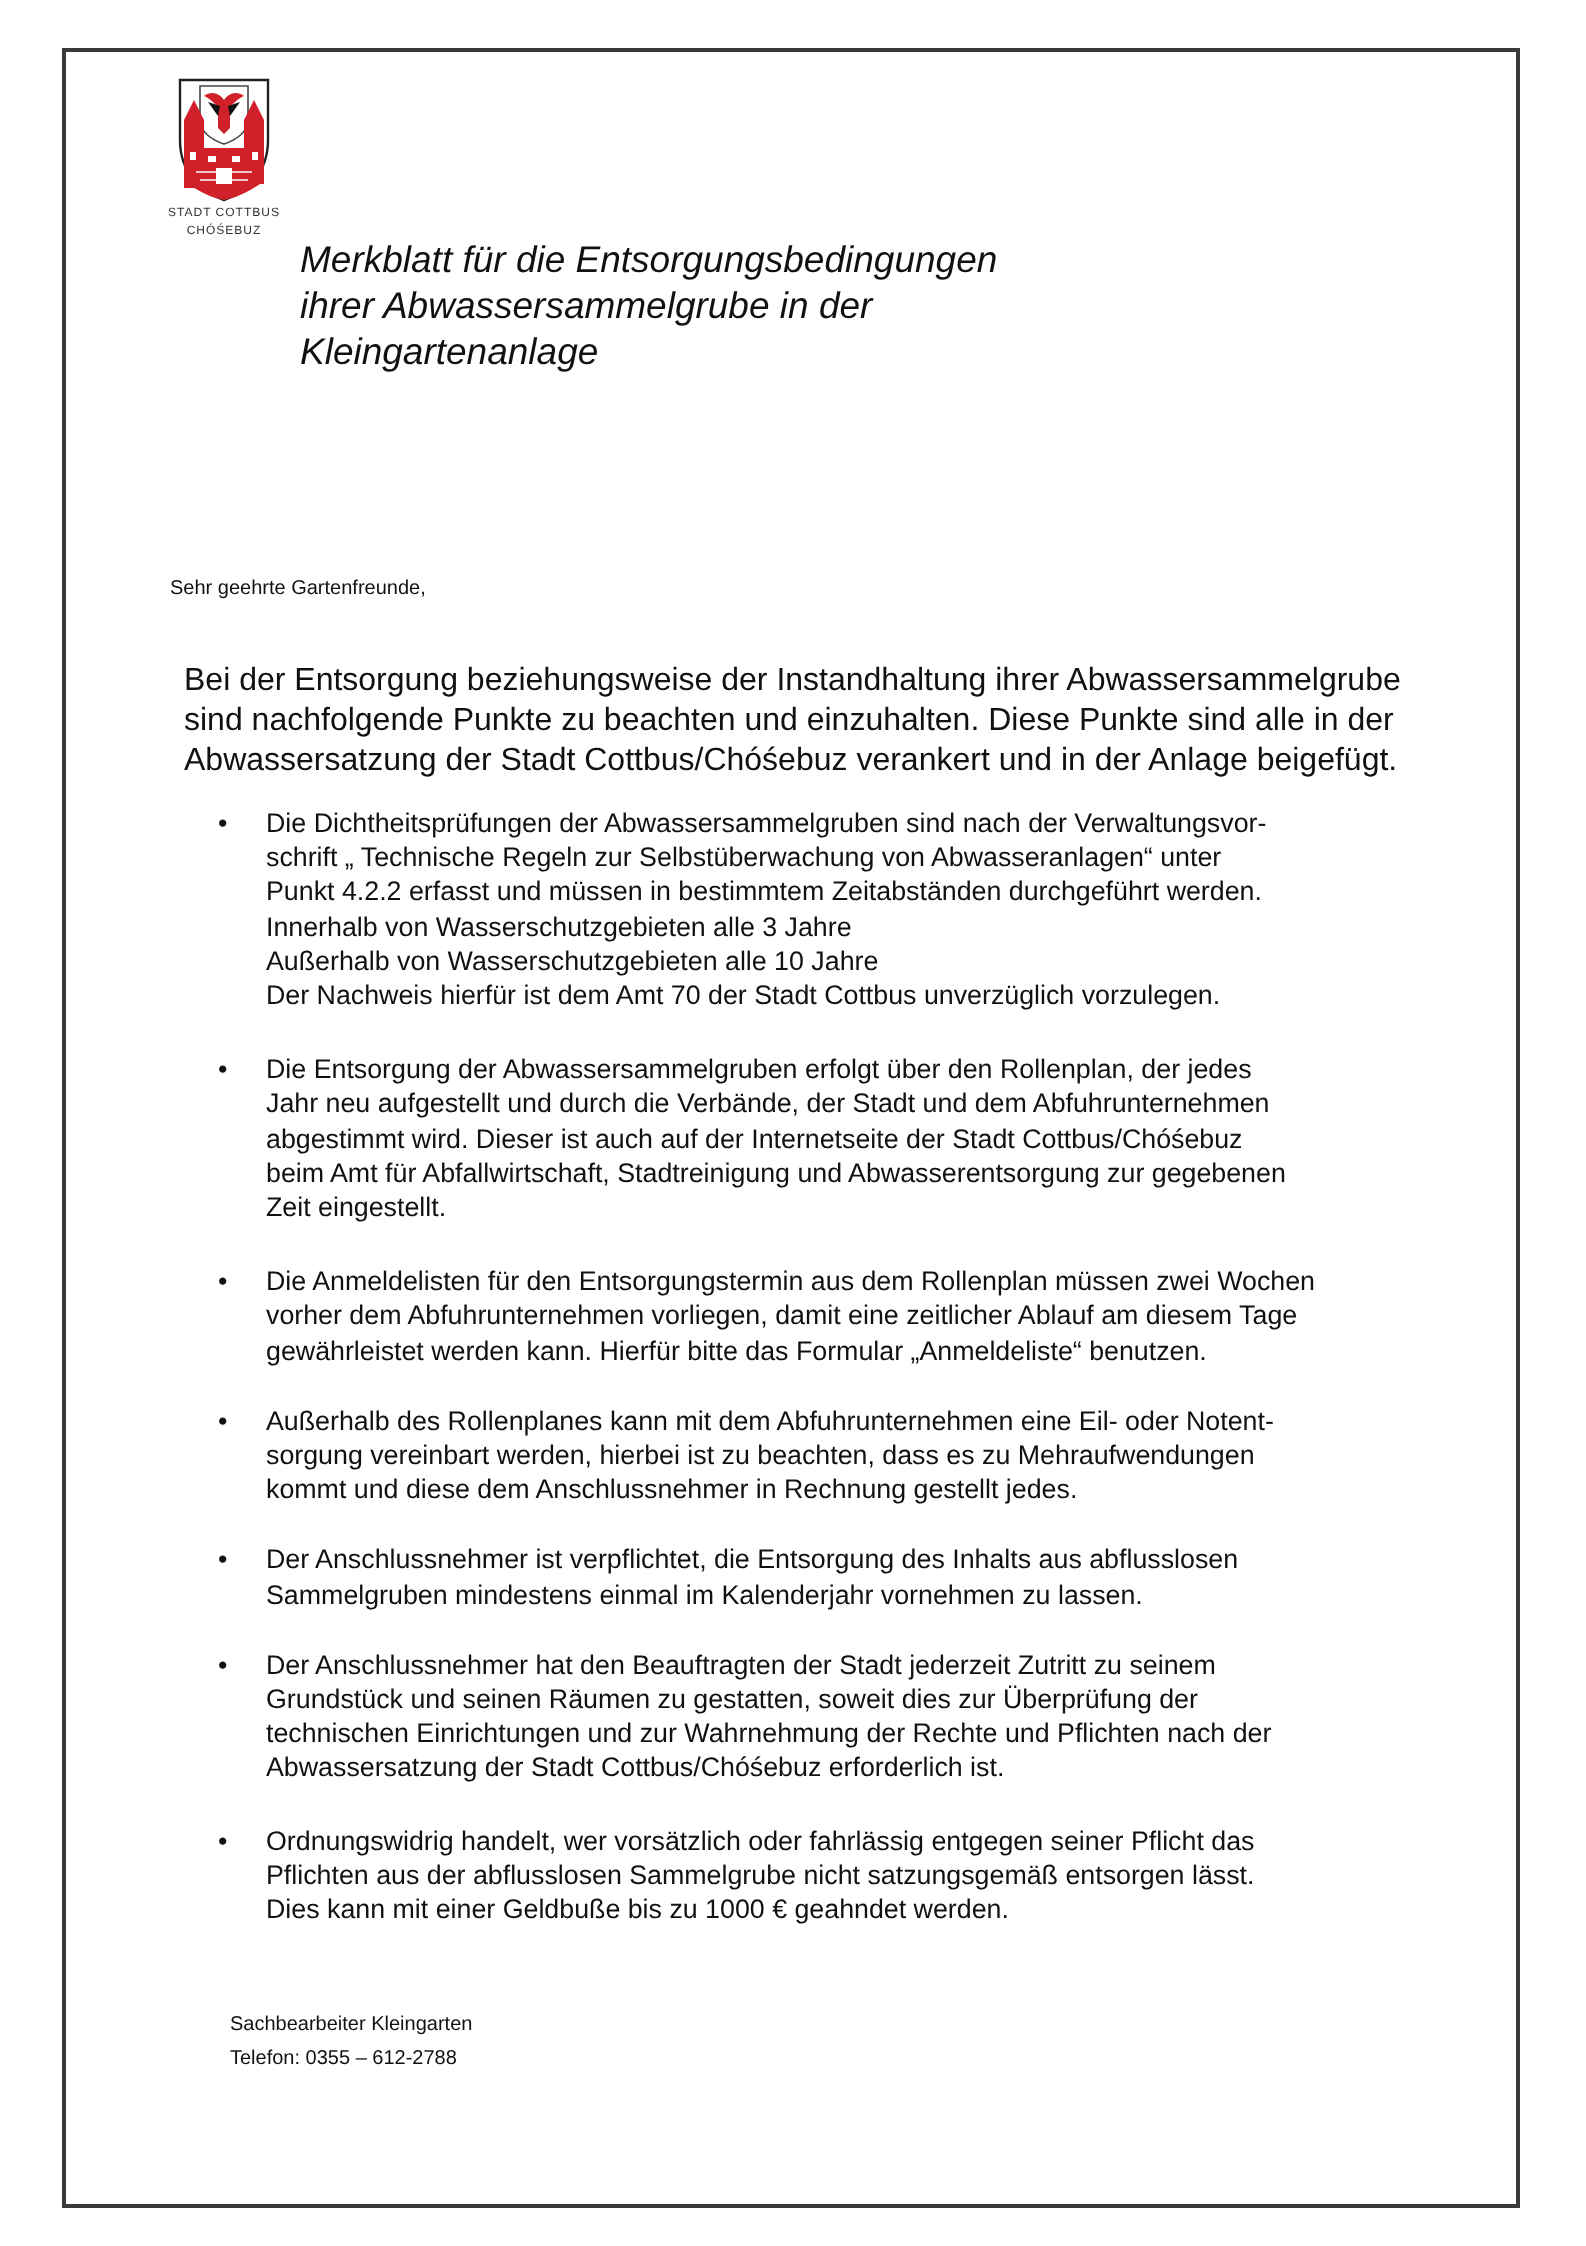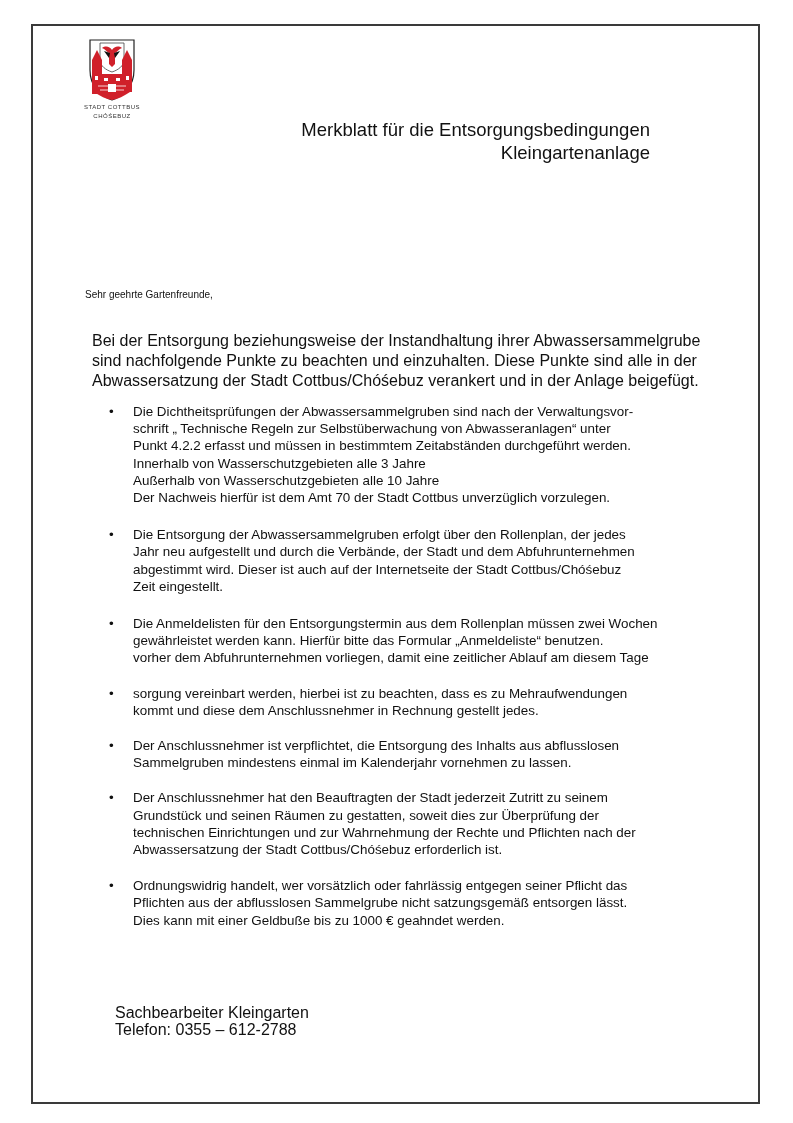--- a/index.html
+++ b/index.html
@@ -4,35 +4,35 @@
   <style>
     html, body { margin: 0; padding: 0; background: #ffffff; }
     body { width: 793px; height: 1123px; position: relative; overflow: hidden;
            font-family: "Liberation Sans", sans-serif; color: #111; }
     .frame { position: absolute; left: 31px; top: 24px; width: 729px; height: 1080px;
              border: 2px solid #3a3a3a; box-sizing: border-box; }
     .logo { position: absolute; left: 84px; top: 36px; width: 56px; height: 84px; }
     .logo svg { display: block; }
     .logo-text { position: absolute; left: 76px; top: 103px; width: 72px; text-align: center;
                  font-size: 6px; letter-spacing: 0.5px; line-height: 9px; color: #333; }
-    .title { position: absolute; left: 150px; top: 118px; width: 500px; text-align: right;
-             font-size: 18.5px; line-height: 23px; }
+    .title { position: absolute; left: 150px; top: 118px; width: 500px; text-align: left;
+             font-size: 18.5px; line-height: 23px; font-style: italic; }
     .greeting { position: absolute; left: 85px; top: 289px; font-size: 10px; }
     .intro { position: absolute; left: 92px; top: 331px; width: 650px; font-size: 16px; line-height: 20px; }
     .bullets { position: absolute; left: 104px; top: 403px; width: 620px; margin: 0; padding: 0; list-style: none; }
     .bullet { position: relative; padding-left: 29px; font-size: 13.4px; line-height: 17.2px; }
     .bullet .dot { position: absolute; left: 5px; top: 0; }
     .bullet .line { display: block; white-space: nowrap; }
     .b0 { margin-bottom: 20px; }
     .b1 { margin-bottom: 20px; }
     .b2 { margin-bottom: 18px; }
     .b3 { margin-bottom: 18px; }
     .b4 { margin-bottom: 18px; }
     .b5 { margin-bottom: 19px; }
-    .contact { position: absolute; left: 115px; top: 1004px; font-size: 16px; line-height: 17px; }
+    .contact { position: absolute; left: 115px; top: 1004px; font-size: 10px; line-height: 17px; }
   </style>
 </head>
 <body>
 
 <div class="frame"></div>
 
 <div class="logo">
   <svg width="56" height="66" viewBox="0 0 56 66">
 
     <path d="M6 4 H50 V34 C50 50 40 60 28 64 C16 60 6 50 6 34 Z" fill="#fff" stroke="#222" stroke-width="1.2"></path>
@@ -54,20 +54,21 @@
     <path d="M16 54 H40" stroke="#fff" stroke-width="0.8"></path>
   </svg>
 </div>
 <div class="logo-text">
   <div>STADT COTTBUS</div>
   <div>CHÓŚEBUZ</div>
 </div>
 
 <div class="title">
   <div>Merkblatt für die  Entsorgungsbedingungen</div>
+  <div>ihrer Abwassersammelgrube in der</div>
   <div>Kleingartenanlage</div>
 </div>
 
 <div class="greeting">Sehr geehrte Gartenfreunde,</div>
 
 <div class="intro">
   <div>Bei der Entsorgung beziehungsweise der Instandhaltung ihrer Abwassersammelgrube</div>
   <div>sind nachfolgende Punkte zu beachten und einzuhalten. Diese Punkte sind alle in der</div>
   <div>Abwassersatzung der Stadt Cottbus/Chóśebuz verankert und in der Anlage beigefügt.</div>
 </div>
@@ -80,30 +81,32 @@
     <span class="line">Punkt 4.2.2 erfasst und müssen in bestimmtem Zeitabständen durchgeführt werden.</span>
     <span class="line">Innerhalb von Wasserschutzgebieten alle 3 Jahre</span>
     <span class="line">Außerhalb von Wasserschutzgebieten alle 10 Jahre</span>
     <span class="line">Der Nachweis hierfür ist dem Amt 70 der Stadt Cottbus unverzüglich vorzulegen.</span>
   </li>
   <li class="bullet b1">
     <span class="dot">•</span>
     <span class="line">Die Entsorgung der Abwassersammelgruben erfolgt über den Rollenplan, der jedes</span>
     <span class="line">Jahr neu aufgestellt und durch die Verbände, der Stadt und dem Abfuhrunternehmen</span>
     <span class="line">abgestimmt wird. Dieser ist auch auf der Internetseite der Stadt Cottbus/Chóśebuz</span>
+    <span class="line">beim Amt für  Abfallwirtschaft, Stadtreinigung und Abwasserentsorgung zur gegebenen</span>
     <span class="line">Zeit eingestellt.</span>
   </li>
   <li class="bullet b2">
     <span class="dot">•</span>
     <span class="line">Die Anmeldelisten für den Entsorgungstermin aus dem Rollenplan müssen zwei Wochen</span>
+    <span class="line">vorher dem Abfuhrunternehmen vorliegen, damit eine zeitlicher Ablauf am diesem Tage</span>
     <span class="line">gewährleistet werden kann. Hierfür bitte das Formular „Anmeldeliste“ benutzen.</span>
-    <span class="line">vorher dem Abfuhrunternehmen vorliegen, damit eine zeitlicher Ablauf am diesem Tage</span>
   </li>
   <li class="bullet b3">
     <span class="dot">•</span>
+    <span class="line">Außerhalb des Rollenplanes kann mit dem Abfuhrunternehmen eine Eil- oder Notent-</span>
     <span class="line">sorgung vereinbart werden, hierbei ist zu beachten, dass es zu Mehraufwendungen</span>
     <span class="line">kommt und diese dem Anschlussnehmer in Rechnung gestellt jedes.</span>
   </li>
   <li class="bullet b4">
     <span class="dot">•</span>
     <span class="line">Der Anschlussnehmer ist verpflichtet, die Entsorgung des Inhalts aus abflusslosen</span>
     <span class="line">Sammelgruben mindestens einmal im Kalenderjahr vornehmen zu lassen.</span>
   </li>
   <li class="bullet b5">
     <span class="dot">•</span>

